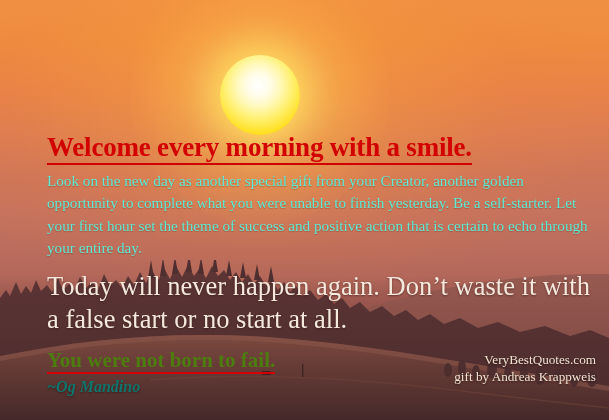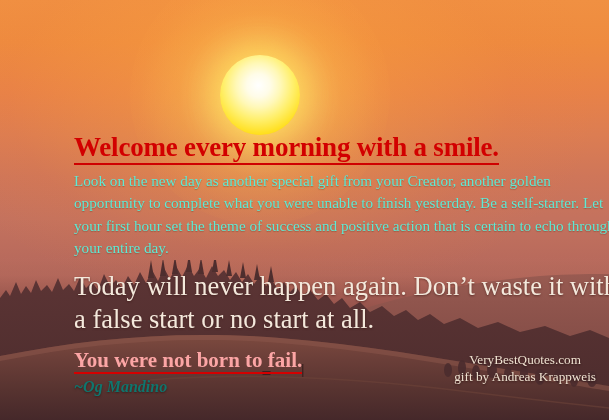--- a/index.html
+++ b/index.html
@@ -100,21 +100,20 @@
       rgba(188,112,96,0.35) 50%,
       rgba(150,86,76,0.25) 100%);
     pointer-events: none;
   }
 
   
   .content {
     position: absolute;
     inset: 0;
     padding: 0;
-    margin-left: 27px;
   }
 
   .headline {
     position: absolute;
     left: 47px;
     top: 133px;
     margin: 0;
     font-size: 27px;
     font-weight: bold;
     color: #d20000;
@@ -154,21 +153,21 @@
     text-shadow: 0 1px 2px rgba(55,22,18,0.55);
   }
 
   .closing {
     position: absolute;
     left: 47px;
     top: 349px;
     margin: 0;
     font-size: 21px;
     font-weight: bold;
-    color: #fca5a5;
+    color: #4d7c0f;
     line-height: 1.06;
     white-space: nowrap;
   }
   .closing .rule {
     display: block;
     height: 2px;
     background: #d40000;
     margin-top: 1px;
     width: 100%;
   }
@@ -189,21 +188,21 @@
     position: absolute;
     right: 13px;
     top: 352px;
     margin: 0;
     text-align: right;
     font-size: 13.2px;
     line-height: 16.5px;
     color: #f0e3d2;
     text-shadow: 0 1px 2px rgba(40,16,14,0.65);
   }
-  .watermark span { display: block; text-align: center; }
+  .watermark span { display: block; }
 </style>
 </head>
 <body>
 
 <div id="poster">
 
   <div class="sky"></div>
   <div class="sky-warm"></div>
 
   <div class="sun-glow"></div>

